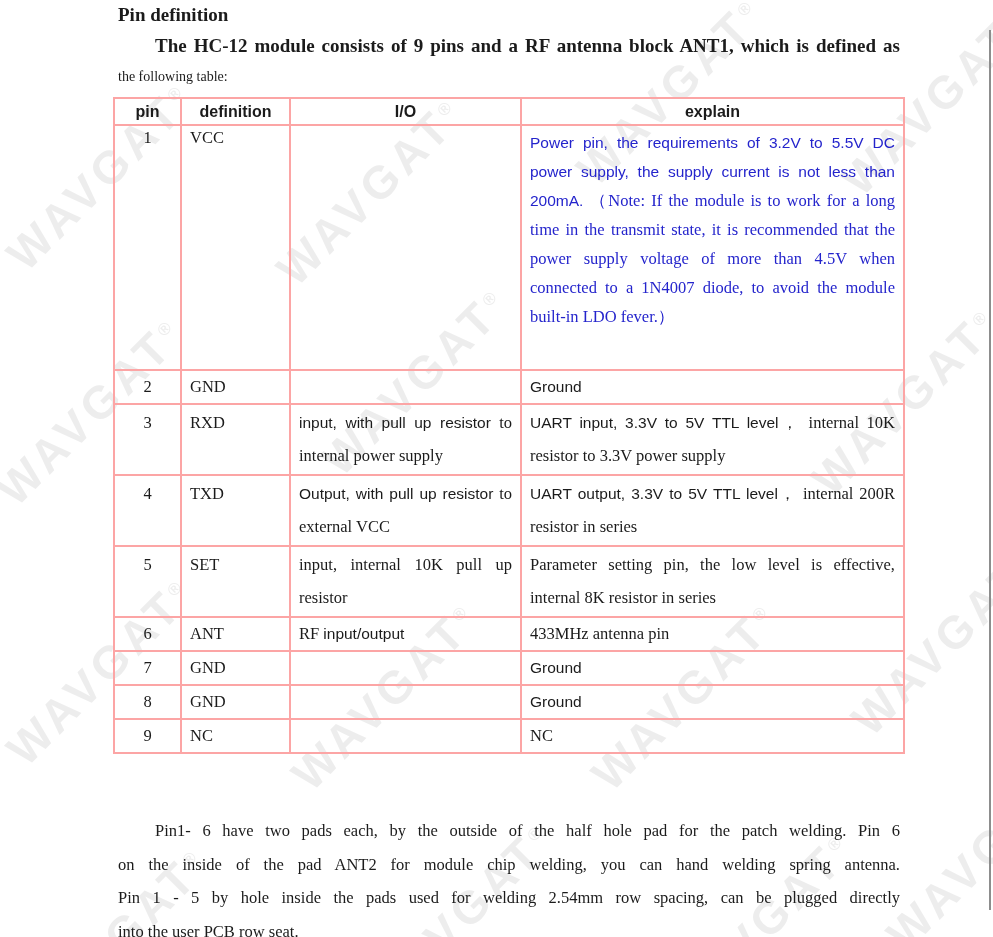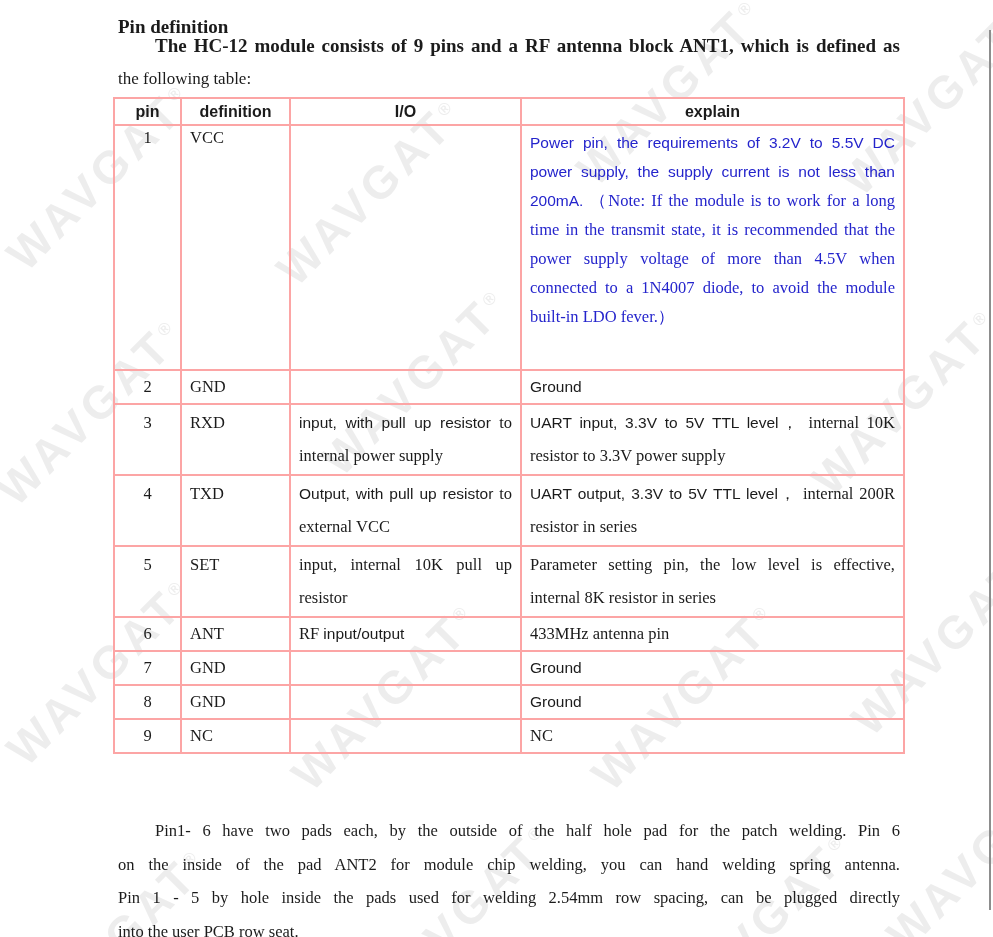--- a/index.html
+++ b/index.html
@@ -5,24 +5,24 @@
   html,body{margin:0;padding:0;background:#ffffff;}
   .page{position:relative;width:993px;height:937px;background:#ffffff;overflow:hidden;
         font-family:"Liberation Serif",serif;color:#1b1b1b;}
   .content{position:relative;z-index:2;}
   
   .wm{position:absolute;z-index:1;transform:rotate(-45deg);transform-origin:left center;
       font-family:"Liberation Sans",sans-serif;font-weight:bold;font-size:46px;
       letter-spacing:5px;color:rgba(130,130,130,0.14);white-space:nowrap;pointer-events:none;}
   .wm sup{font-size:17px;letter-spacing:0;}
   
-  .title{position:absolute;left:118px;top:16px;font-size:19px;font-weight:bold;}
+  .title{position:absolute;left:118px;top:4px;font-size:19px;font-weight:bold;}
   .intro1{position:absolute;left:118px;top:35px;width:782px;font-size:19px;
           text-indent:37px;text-align:justify;text-align-last:justify;font-weight:bold;}
-  .intro2{position:absolute;left:118px;top:69px;width:782px;font-size:17px;}
+  .intro2{position:absolute;left:118px;top:69px;width:782px;font-size:14px;}
   .footer{position:absolute;left:118px;top:814px;width:782px;font-size:16.5px;line-height:33.5px;}
   .footer .jl{text-align:justify;text-align-last:justify;}
   .footer .indent{text-indent:37px;}
   
   table.pins{position:absolute;left:113px;top:97px;width:790px;border-collapse:collapse;table-layout:fixed;}
   table.pins td,table.pins th{border:2px solid #fca5a5;padding:2px 8px;vertical-align:top;
         font-size:16.5px;overflow:hidden;}
   table.pins th{font-family:"Liberation Sans",sans-serif;font-weight:bold;font-size:16px;
         text-align:center;height:23px;vertical-align:middle;padding:1px 4px;}
   .c-pin{text-align:center;}

